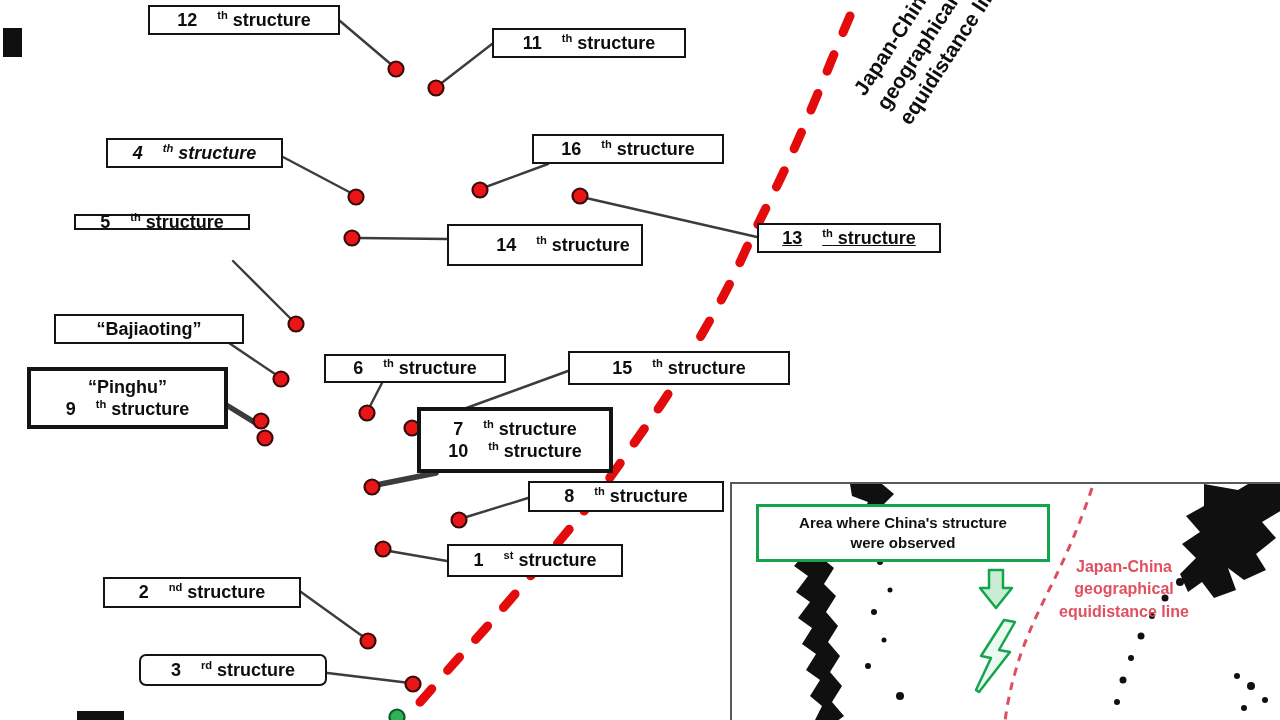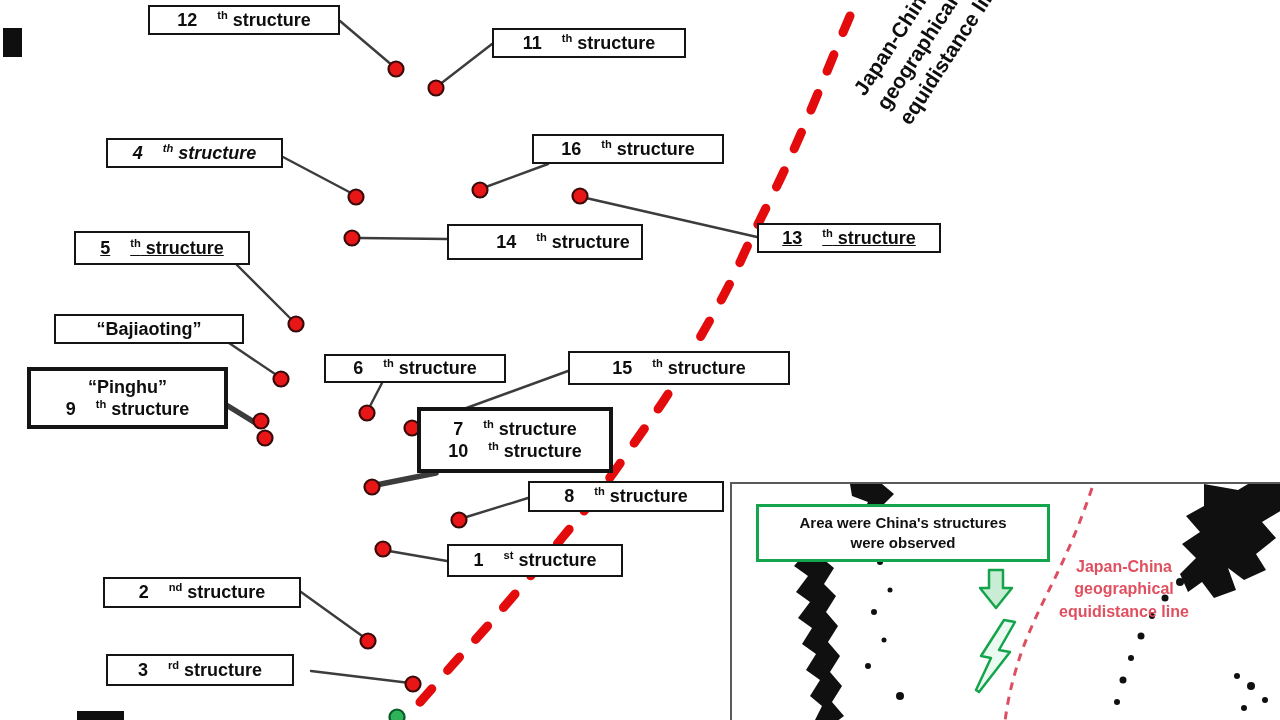--- a/index.html
+++ b/index.html
@@ -85,27 +85,27 @@
       </div>
       <div class="slabel" style="left: 492px; top: 28px; width: 194px; height: 30px;">
         <div class="lrow">11<sup>th</sup> structure</div>
       </div>
       <div class="slabel" style="left: 106px; top: 138px; width: 177px; height: 30px; font-style: italic;">
         <div class="lrow">4<sup>th</sup> structure</div>
       </div>
       <div class="slabel" style="left: 532px; top: 134px; width: 192px; height: 30px;">
         <div class="lrow">16<sup>th</sup> structure</div>
       </div>
-      <div class="slabel" style="left: 447px; top: 224px; width: 196px; height: 36px; padding-left: 40px;">
+      <div class="slabel" style="left: 447px; top: 224px; width: 196px; height: 42px; padding-left: 40px;">
         <div class="lrow">14<sup>th</sup> structure</div>
       </div>
       <div class="slabel" style="left: 757px; top: 223px; width: 184px; height: 30px; text-decoration: underline;">
         <div class="lrow">13<sup>th</sup> structure</div>
       </div>
-      <div class="slabel" style="left: 74px; top: 231px; width: 176px; height: 34px; text-decoration: underline;">
+      <div class="slabel" style="left: 74px; top: 214px; width: 176px; height: 16px;">
         <div class="lrow">5<sup>th</sup> structure</div>
       </div>
       <div class="slabel" style="left: 54px; top: 314px; width: 190px; height: 30px;">
         <div class="lrow">“Bajiaoting”</div>
       </div>
       <div class="slabel emph" style="left: 27px; top: 367px; width: 201px; height: 62px;">
         <div class="lrow">“Pinghu”</div>
         <div class="lrow">9<sup>th</sup> structure</div>
       </div>
       <div class="slabel" style="left: 324px; top: 354px; width: 182px; height: 29px;">
@@ -120,21 +120,21 @@
       </div>
       <div class="slabel" style="left: 528px; top: 481px; width: 196px; height: 31px;">
         <div class="lrow">8<sup>th</sup> structure</div>
       </div>
       <div class="slabel" style="left: 447px; top: 544px; width: 176px; height: 33px;">
         <div class="lrow">1<sup>st</sup> structure</div>
       </div>
       <div class="slabel" style="left: 103px; top: 577px; width: 198px; height: 31px;">
         <div class="lrow">2<sup>nd</sup> structure</div>
       </div>
-      <div class="slabel" style="left: 106px; top: 654px; width: 188px; height: 32px;">
+      <div class="slabel" style="left: 139px; top: 654px; width: 188px; height: 32px; border-radius: 7px;">
         <div class="lrow">3<sup>rd</sup> structure</div>
       </div>
     </div>
 
   <div id="frag-tl" class="frag"></div>
   <div id="frag-bl" class="frag"></div>
 
   <div id="inset">
     <svg id="inset-svg" width="550" height="238" viewBox="0 0 550 238">
       <g fill="#101010" stroke="none">
@@ -157,21 +157,21 @@
           <circle cx="142" cy="128" r="3"></circle>
         <circle cx="152" cy="156" r="2.5"></circle>
           <circle cx="136" cy="182" r="3"></circle>
           <circle cx="168" cy="212" r="4"></circle>
       </g>
       <path d="M 360 4 C 348 40 334 72 318 104 C 304 132 292 158 285 182 C 279 202 275 220 273 238" fill="none" stroke="#dd4f60" stroke-width="3" stroke-dasharray="8 7"></path>
       <path d="M 257 86 L 271 86 L 271 104 L 280 104 L 264 124 L 248 104 L 257 104 Z" fill="#c9ecd4" stroke="#13a44c" stroke-width="2.5" stroke-linejoin="round"></path>
       <path d="M 272 136 L 249 172 L 259 174 L 244 206 L 247 208 L 278 168 L 267 166 L 283 138 Z" fill="#eafaf0" stroke="#13a44c" stroke-width="2.5" stroke-linejoin="round"></path>
     </svg>
     <div id="area-box" style="border-color: rgb(19, 164, 76);">
-      <div>Area were China's structures</div>
+      <div>Area where China's structure</div>
       <div>were observed</div>
     </div>
     <div id="inset-red-label" style="color: rgb(224, 80, 95);">
       <div>Japan-China</div>
       <div>geographical</div>
       <div>equidistance line</div>
     </div>
   </div>
 
 </div>

